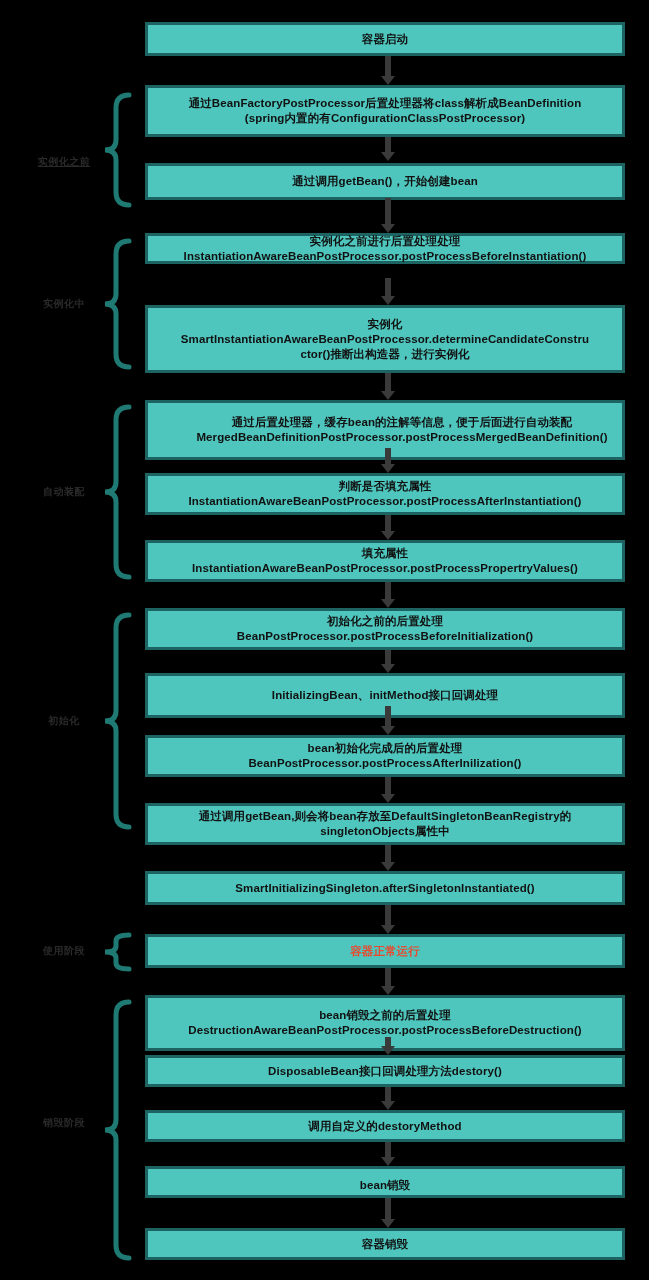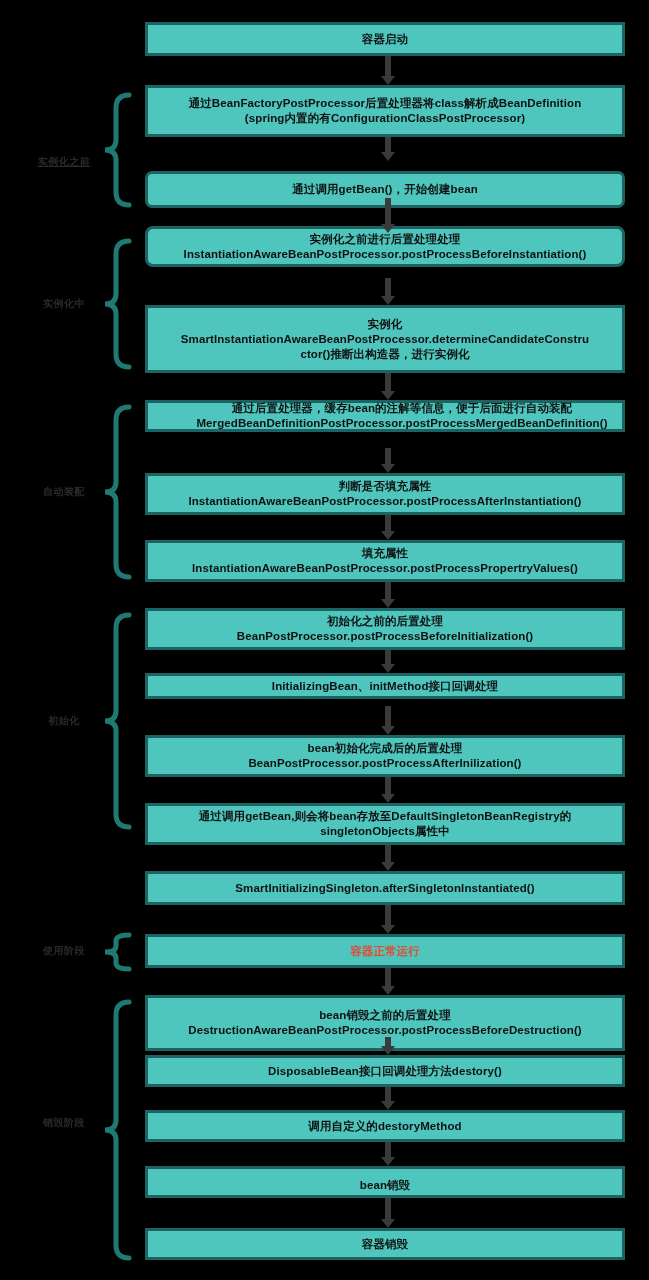--- a/index.html
+++ b/index.html
@@ -90,49 +90,49 @@
 <div id="canvas">
 
   <div class="node" style="top:22px;height:34px;">
     <span class="txt">容器启动</span>
   </div>
 
   <div class="node" style="top:85px;height:52px;">
     <span class="txt"><span>通过BeanFactoryPostProcessor后置处理器将class解析成BeanDefinition</span><br><span>(spring内置的有ConfigurationClassPostProcessor)</span></span>
   </div>
 
-  <div class="node" style="top:171px;height:37px;border-radius:7px;">
+  <div class="node" style="top:163px;height:37px;">
     <span class="txt">通过调用getBean()，开始创建bean</span>
   </div>
 
-  <div class="node" style="top:226px;height:41px;border-radius:8px;">
+  <div class="node" style="top:233px;height:31px;">
     <span class="txt"><span>实例化之前进行后置处理处理</span><br><span>InstantiationAwareBeanPostProcessor.postProcessBeforeInstantiation()</span></span>
   </div>
 
   <div class="node" style="top:305px;height:68px;">
     <span class="txt"><span>实例化</span><br><span>SmartInstantiationAwareBeanPostProcessor.determineCandidateConstru</span><br><span>ctor()推断出构造器，进行实例化</span></span>
   </div>
 
-  <div class="node" style="top:400px;height:32px;padding-left:40px;">
+  <div class="node" style="top:400px;height:60px;padding-left:40px;">
     <span class="txt"><span>通过后置处理器，缓存bean的注解等信息，便于后面进行自动装配</span><br><span>MergedBeanDefinitionPostProcessor.postProcessMergedBeanDefinition()</span></span>
   </div>
 
   <div class="node" style="top:473px;height:42px;">
     <span class="txt"><span>判断是否填充属性</span><br><span>InstantiationAwareBeanPostProcessor.postProcessAfterInstantiation()</span></span>
   </div>
 
   <div class="node" style="top:540px;height:42px;">
     <span class="txt"><span>填充属性</span><br><span>InstantiationAwareBeanPostProcessor.postProcessPropertryValues()</span></span>
   </div>
 
   <div class="node" style="top:608px;height:42px;">
     <span class="txt"><span>初始化之前的后置处理</span><br><span>BeanPostProcessor.postProcessBeforeInitialization()</span></span>
   </div>
 
-  <div class="node" style="top:673px;height:26px;">
+  <div class="node" style="top:673px;height:45px;">
     <span class="txt">InitializingBean、initMethod接口回调处理</span>
   </div>
 
   <div class="node" style="top:735px;height:42px;">
     <span class="txt"><span>bean初始化完成后的后置处理</span><br><span>BeanPostProcessor.postProcessAfterInilization()</span></span>
   </div>
 
   <div class="node" style="top:803px;height:42px;">
     <span class="txt"><span>通过调用getBean,则会将bean存放至DefaultSingletonBeanRegistry的</span><br><span>singletonObjects属性中</span></span>
   </div>

